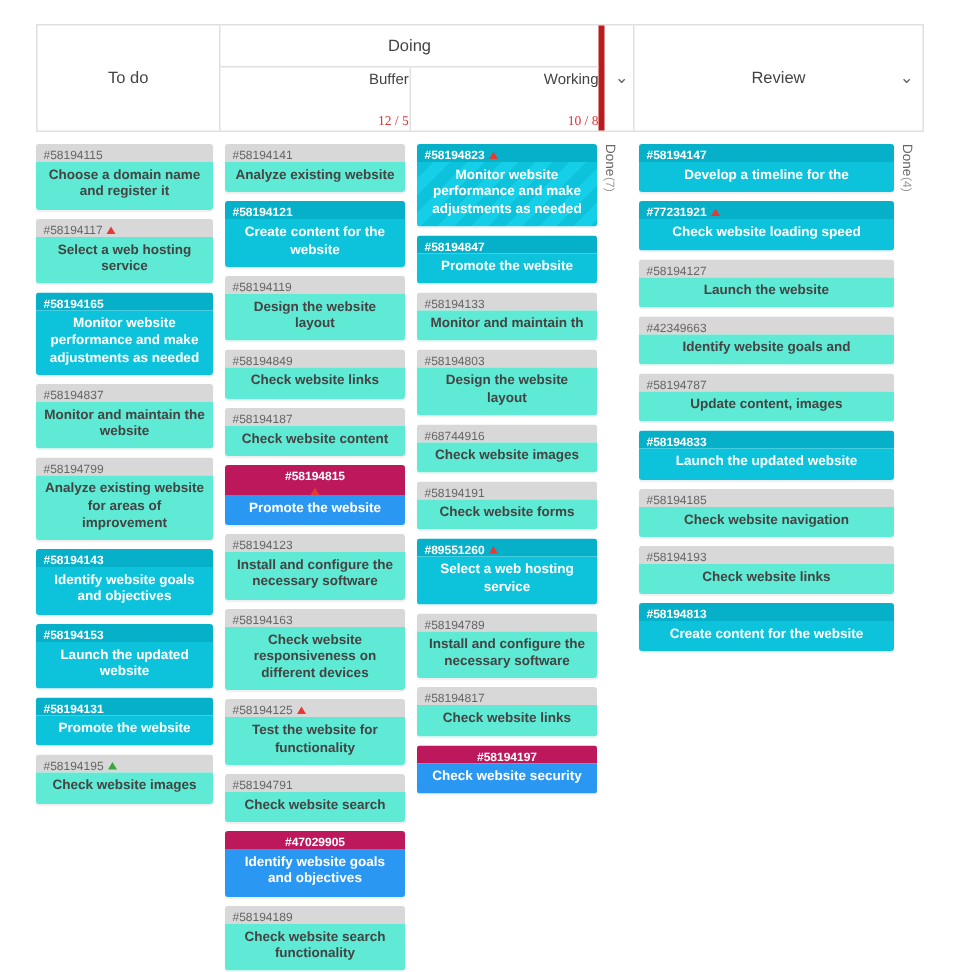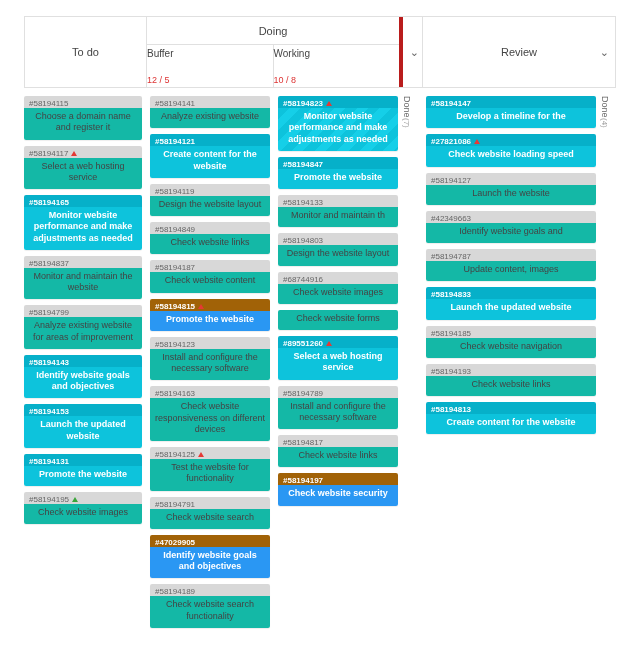--- a/index.html
+++ b/index.html
@@ -4,44 +4,44 @@
 <style>
   * { box-sizing: border-box; margin: 0; padding: 0; }
   body { font-family: Arial, Helvetica, sans-serif; font-size: 10px; background: #fff; color: #555; }
   .board { width: 640px; margin: 0 auto; padding: 16px 24px; }
   .headers { display: flex; border: 1px solid #e0e0e0; }
   .hcell { display:flex; align-items:center; justify-content:center; text-align:center; color:#444; position:relative; }
   .h-todo   { width: 122px; height: 70px; border-right: 1px solid #e0e0e0; font-size:11px;}
   .h-doing  { width: 256px; border-right: 4px solid #b91c1c; flex-direction: column; }
   .h-doing-top { height: 28px; width:100%; display:flex; align-items:center; justify-content:center; border-bottom:1px solid #e0e0e0; font-size:11px;}
   .h-doing-sub { height: 42px; width:100%; display:flex; }
-  .h-sub { flex:1; display:flex; flex-direction:column; align-items:flex-start; justify-content:center; font-size:10px;}
+  .h-sub { flex:1; display:flex; flex-direction:column; align-items:flex-end; justify-content:center; font-size:10px;}
   .h-sub:first-child { border-right:1px solid #e0e0e0; }
-  .wip { font-size:9px; color:#d33; margin-top:16px;}
+  .wip { font-size:9px; color:#d33; margin-top:16px;font-family:Liberation Serif, serif;}
   .h-done   { width: 20px; border-right:1px solid #e0e0e0; }
   .h-review { flex:1; height:70px; font-size:11px;}
   .chev { position:absolute; right:6px; top:50%; transform:translateY(-50%); font-size:11px; color:#666; cursor:pointer;}
   .columns { display:flex; }
   .col { padding-top:8px; }
   .col-todo  { width:122px; padding-left:0; padding-right:4px;}
   .col-buffer{ width:128px; padding-left:4px; padding-right:4px;}
   .col-working{ width:128px; padding-left:4px; padding-right:4px;}
   .col-done  { width:20px; padding-top:8px;}
   .col-review{ flex:1; padding-left:4px; padding-right:4px;}
   .col-done2 { width:16px; padding-top:8px;}
   .done-label { writing-mode: vertical-rl; font-size:9px; color:#666; padding-top:0; text-align:left; }
   .done-count { writing-mode: vertical-rl; font-size:8px; color:#999; }
   .card { border-radius:2px; margin-bottom:6px; overflow:hidden; box-shadow: 0 1px 1px rgba(0,0,0,0.07); font-size:9px;}
   .card-head { padding:3px 5px 0; font-size:8px; display:flex; align-items:center; gap:3px;}
   .card-body { padding:3px 5px 6px; text-align:center; line-height:1.25;}
   .c-grey .card-head { background:#d8d8d8; color:#666; }
-  .c-grey .card-body { background:#14b8a6; color:#444; }
+  .c-grey .card-body { background:#5eead4; color:#444;font-weight:bold; }
   .c-teal .card-head { background:#06b0c9; color:#fff; font-weight:bold;}
   .c-teal .card-body { background:#0dc3dc; color:#fff; font-weight:bold;}
-  .c-blue .card-head { background:#a16207; color:#fff; font-weight:bold;}
+  .c-blue .card-head { background:#be185d; color:#fff; font-weight:bold;flex-direction:column;}
   .c-blue .card-body { background:#2a97f3; color:#fff; font-weight:bold;}
   .c-teal.striped .card-body {
     background: repeating-linear-gradient(135deg,#0dc3dc 0,#0dc3dc 8px,#15cfe8 8px,#15cfe8 16px);
   }
   .flag { width:0; height:0; display:inline-block; }
   .flag-red { border-left:3px solid transparent;border-right:3px solid transparent;border-bottom:5px solid #e53935;}
   .flag-green { border-left:3px solid transparent;border-right:3px solid transparent;border-bottom:5px solid #3aa53a;}
 </style>
 </head>
 <body>
@@ -237,20 +237,23 @@
           </div>
           <div class="card-body">Design the website layout</div>
         </div>
         <div class="card c-grey">
           <div class="card-head">
             <span>#68744916</span>
           </div>
           <div class="card-body">Check website images</div>
         </div>
         <div class="card c-grey">
+          <div class="card-head">
+            <span>#58194191</span>
+          </div>
           <div class="card-body">Check website forms</div>
         </div>
         <div class="card c-teal">
           <div class="card-head">
             <span>#89551260</span>
             <span class="flag flag-red"></span>
           </div>
           <div class="card-body">Select a web hosting service</div>
         </div>
         <div class="card c-grey">
@@ -278,21 +281,21 @@
     </div>
     <div class="col col-review">
         <div class="card c-teal">
           <div class="card-head">
             <span>#58194147</span>
           </div>
           <div class="card-body">Develop a timeline for the</div>
         </div>
         <div class="card c-teal">
           <div class="card-head">
-            <span>#27821086</span>
+            <span>#77231921</span>
             <span class="flag flag-red"></span>
           </div>
           <div class="card-body">Check website loading speed</div>
         </div>
         <div class="card c-grey">
           <div class="card-head">
             <span>#58194127</span>
           </div>
           <div class="card-body">Launch the website</div>
         </div>

